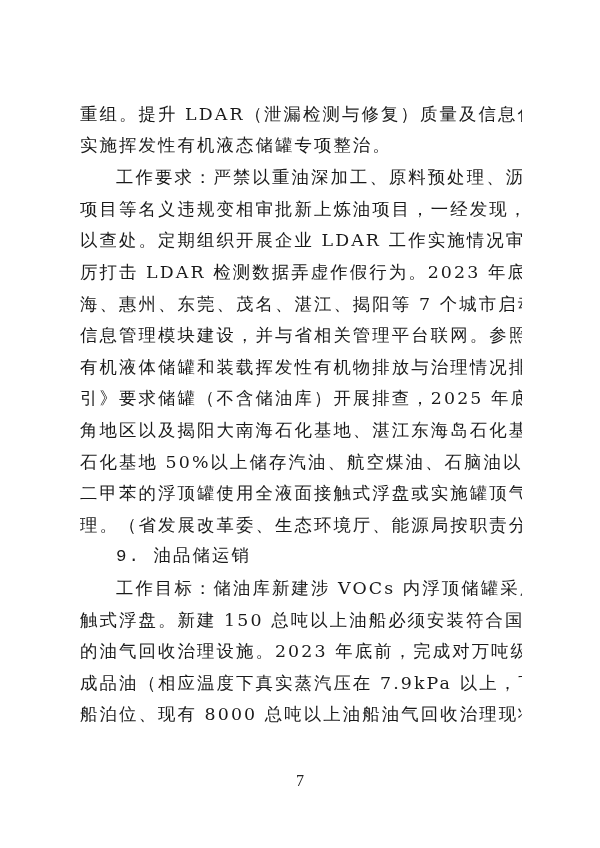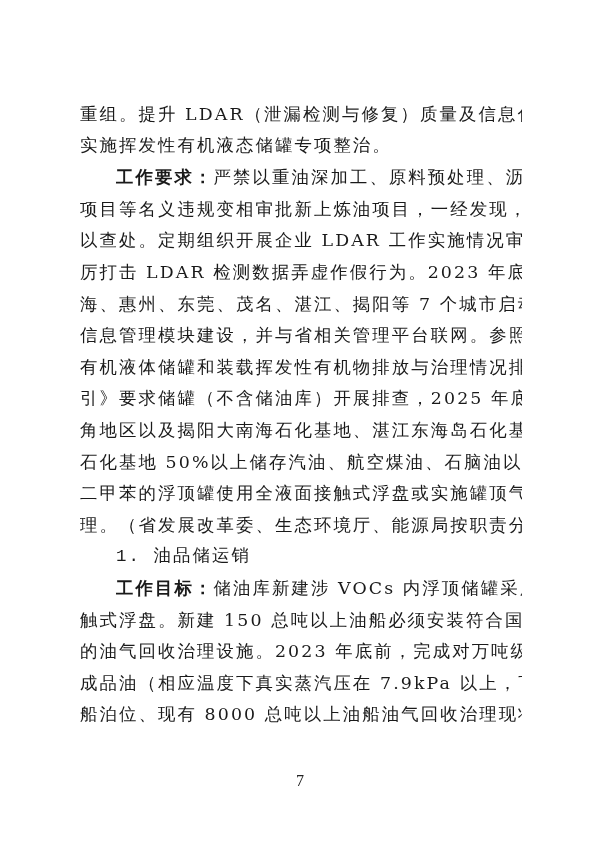--- a/index.html
+++ b/index.html
@@ -3,21 +3,21 @@
 <meta charset="utf-8">
 <style>
   html, body { margin: 0; padding: 0; background: #ffffff; }
   body { width: 600px; height: 848px; position: relative; overflow: hidden;
          font-family: "DejaVu Serif", "Liberation Serif", serif; color: #1a1a1a; }
   .page { position: absolute; left: 80px; top: 99px; width: 442px; }
   .line { height: 31.6px; line-height: 31.6px; font-size: 17.4px; white-space: nowrap;
           letter-spacing: 2.1px; text-align: justify; text-align-last: justify; overflow: hidden; }
   .line.last { text-align-last: left; font-family: Liberation Mono, monospace; }
   .indent { padding-left: 36px; }
-  .b { font-weight: bold; margin-top: 42px; }
+  .b { font-weight: normal; margin-top: 42px; }
   .page-num { position: absolute; top: 772px; left: 0; width: 600px; text-align: center;
               font-size: 16px; font-family: "Liberation Serif", serif; color: #222; }
 </style>
 </head>
 <body>
 
 <div class="page">
   <div class="line">重组。提升 LDAR（泄漏检测与修复）质量及信息化管理水平。</div>
   <div class="line last">实施挥发性有机液态储罐专项整治。</div>
   <div class="line indent"><span class="b">工作要求：</span><span>严禁以重油深加工、原料预处理、沥青、化工</span></div>
@@ -25,21 +25,21 @@
   <div class="line">以查处。定期组织开展企业 LDAR 工作实施情况审核评估，严</div>
   <div class="line">厉打击 LDAR 检测数据弄虚作假行为。2023 年底前，广州、珠</div>
   <div class="line">海、惠州、东莞、茂名、湛江、揭阳等 7 个城市启动市级 LDAR</div>
   <div class="line">信息管理模块建设，并与省相关管理平台联网。参照《广东省</div>
   <div class="line">有机液体储罐和装载挥发性有机物排放与治理情况排查技术指</div>
   <div class="line">引》要求储罐（不含储油库）开展排查，2025 年底前完成珠三</div>
   <div class="line">角地区以及揭阳大南海石化基地、湛江东海岛石化基地、茂名</div>
   <div class="line">石化基地 50%以上储存汽油、航空煤油、石脑油以及苯、甲苯、</div>
   <div class="line">二甲苯的浮顶罐使用全液面接触式浮盘或实施罐顶气收集治</div>
   <div class="line">理。（省发展改革委、生态环境厅、能源局按职责分工负责，</div>
-  <div class="line last indent">1. 油品储运销</div>
+  <div class="line last indent">9. 油品储运销</div>
   <div class="line indent"><span class="b">工作目标：</span><span>储油库新建涉 VOCs 内浮顶储罐采用全液面接</span></div>
   <div class="line">触式浮盘。新建 150 总吨以上油船必须安装符合国家标准要求</div>
   <div class="line">的油气回收治理设施。2023 年底前，完成对万吨级及以上原油、</div>
   <div class="line">成品油（相应温度下真实蒸汽压在 7.9kPa 以上，下同）码头装</div>
   <div class="line">船泊位、现有 8000 总吨以上油船油气回收治理现状摸查评估，</div>
 </div>
 
 <div class="page-num">7</div>
 
 </body></html>

